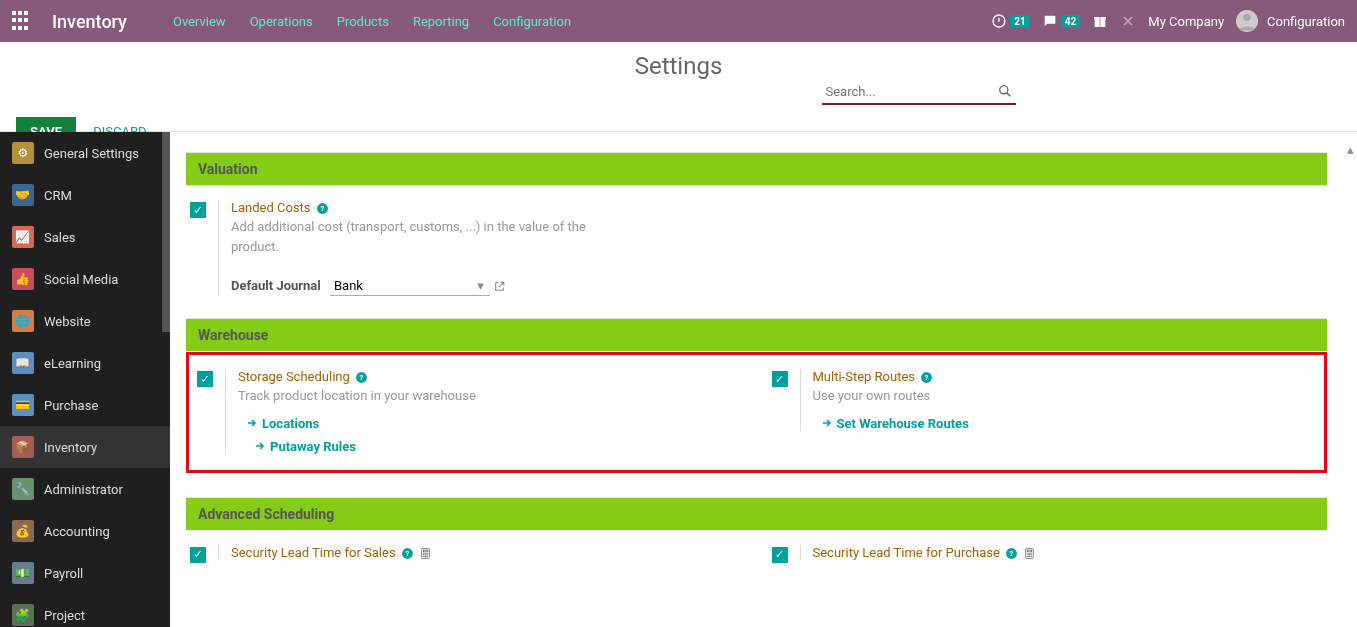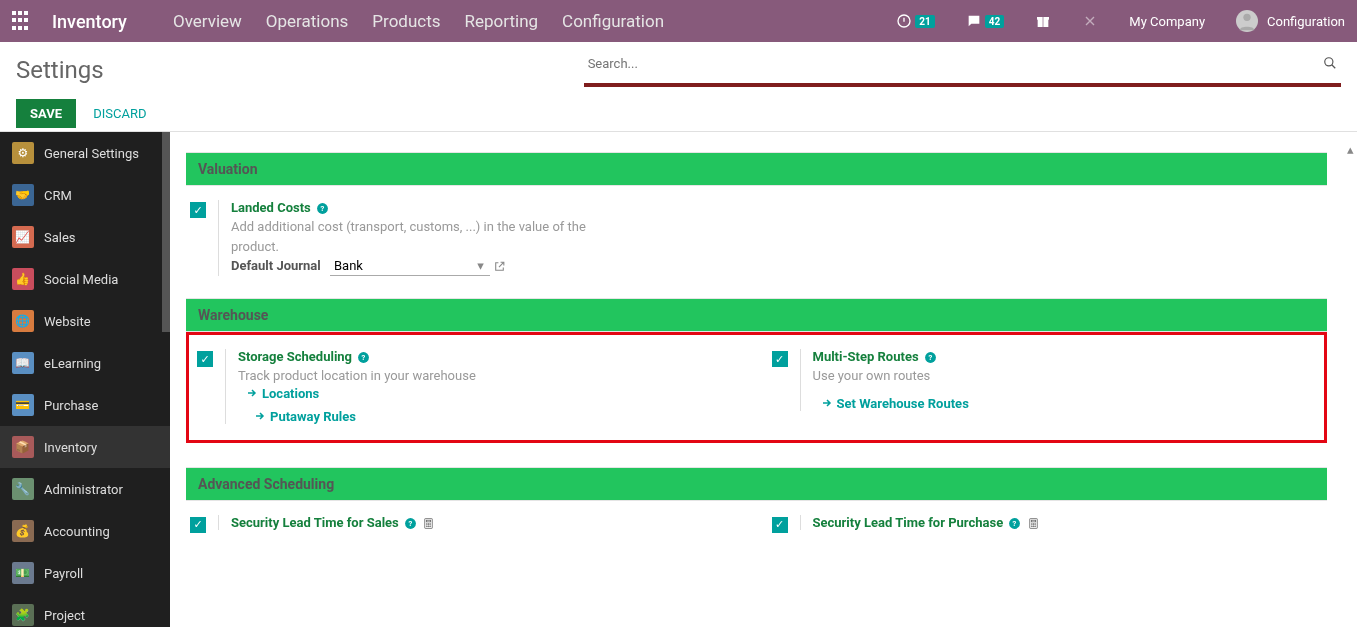--- a/index.html
+++ b/index.html
@@ -2,48 +2,48 @@
 <html><head>
 <meta charset="utf-8">
 <style>
 * { box-sizing: border-box; margin: 0; padding: 0; font-family: -apple-system, BlinkMacSystemFont, "Segoe UI", Roboto, Helvetica, Arial, sans-serif; }
 body { width: 1357px; height: 627px; overflow: hidden; background: #fff; font-size: 13px; color: #4c4c4c; }
 .navbar { height: 42px; background: #875a7b; display: flex; align-items: center; padding: 0 12px; color: #fff; }
 .apps-icon { width: 20px; height: 20px; display: inline-flex; flex-wrap: wrap; gap: 2px; cursor: pointer; }
 .apps-icon span { width: 4px; height: 4px; background: #fff; }
 .brand { font-size: 18px; font-weight: 500; margin-left: 20px; margin-right: 40px; }
 .nav-menu { display: flex; gap: 12px; flex: 1; }
-.nav-menu a { color: #e5e5e5; text-decoration: none; font-size: 17px; padding: 4px 6px; cursor: pointer; }
-.nav-right { display: flex; align-items: center; gap: 31px; }
+.nav-menu a { color: #5eead4; text-decoration: none; font-size: 13px; padding: 4px 6px; cursor: pointer; }
+.nav-right { display: flex; align-items: center; gap: 12px; }
 .nav-icon { display: inline-flex; align-items: center; gap: 3px; cursor: pointer; }
 .badge { background: #00a09d; color: #fff; font-size: 10px; padding: 1px 4px; border-radius: 2px; font-weight: bold; }
 .avatar { width: 22px; height: 22px; border-radius: 50%; background: #ccc; display: inline-block; }
 .topbar { height: 90px; border-bottom: 1px solid #e0e0e0; padding: 10px 16px; display: flex; flex-direction: column;}
-.topbar-row { display: flex; justify-content: space-between; align-items: center;}
+.topbar-row { display: flex; justify-content: space-between; align-items: center; flex-direction: column;}
 .page-title { font-size: 24px; color: #666; font-weight: 400; }
 .search-wrap { flex: 1; position: relative; margin-left: 480px;}
-.search-input { width: 100%; border: none; border-bottom: 4px solid #7f1d1d; padding: 4px 24px 12px 4px; font-size: 13px; outline: none; }
+.search-input { width: 100%; border: none; border-bottom: 2px solid #7f1d1d; padding: 4px 24px 4px 4px; font-size: 13px; outline: none; }
 .search-icon { position: absolute; right: 4px; top: 2px; color: #555; }
 .actions { margin-top: 12px; }
 .btn-save { background: #15803d; color: #fff; border: none; padding: 7px 14px; font-size: 13px; font-weight: bold; cursor: pointer; }
 .btn-discard { background: none; color: #00a09d; border: none; padding: 7px 14px; font-size: 13px; font-weight: normal; cursor: pointer; }
 .body-wrap { display: flex; height: 495px; }
 .sidebar { width: 170px; background: #1f1f1f; color: #ddd; overflow-y: auto; position: relative;}
 .sidebar-item { display: flex; align-items: center; gap: 10px; padding: 10px 12px; font-size: 13px; cursor: pointer; }
 .sb-icon { width: 22px; height: 22px; display: inline-flex; align-items: center; justify-content: center; font-size: 12px; color: #fff; border-radius: 2px; }
 .sidebar-scroll-hint { position:absolute; right:0; top:0; width:8px; height:200px; background:#555;}
 .main { flex: 1; overflow: hidden; position: relative; background: #fff;}
 .main-scroll-hint { position:absolute; right:0; top:10px; width:10px; height:10px; color:#888;}
 .main-content { padding: 20px 30px 0 16px; height:100%; overflow-y:hidden;}
-.section-head { background: #22c55e; padding: 8px 12px; font-weight: bold; font-size: 14px; color: #555; border-top:1px solid #e5e5e5; border-bottom:1px solid #e5e5e5;}
+.section-head { background: #84cc16; padding: 8px 12px; font-weight: bold; font-size: 14px; color: #555; border-top:1px solid #e5e5e5; border-bottom:1px solid #e5e5e5;}
 .setting-block { padding: 14px 4px 22px 4px; display:flex; gap:30px;}
 .setting-col { flex:1; display:flex; align-items:flex-start;}
 .chk-wrap { width:16px; height:16px; background:#00a09d; color:#fff; display:inline-flex; align-items:center; justify-content:center; font-size:11px; margin-top:2px; flex-shrink:0;}
 .setting-content { margin-left: 12px; border-left:1px solid #ddd; padding-left: 12px;}
-.setting-title { font-weight: bold; font-size: 13px; color:#15803d; display:inline;text-align:center;}
+.setting-title { font-weight: normal; font-size: 13px; color:#a16207; display:inline;text-align:center;}
 .help-icon { color:#00a09d; font-size:13px; cursor:pointer; margin-left:2px;}
 .setting-desc { color:#999; font-size:13px; margin-top:2px; line-height:1.5;}
 .sub-label { color:#555; font-weight:bold; font-size:13px;}
 .journal-select { border:none; border-bottom:1px solid #aaa; padding:2px 24px 2px 4px; width:160px; font-size:13px;}
 .ext-icon { color:#888; margin-left:6px; cursor:pointer;}
 .sub-link { display:flex; align-items:center; gap:4px; color:#00a09d; font-weight:bold; font-size:13px; cursor:pointer; margin-top:8px;}
 .highlight-box { border:3px solid #e30613; padding:8px 4px 12px 4px;}
 .calc-icon { color:#555; margin-left:2px;}
 svg { display:inline-block; vertical-align:middle;}
 </style>
@@ -191,21 +191,21 @@
           <div class="chk-wrap">✓</div>
           <div class="setting-content">
             <span class="setting-title">Landed Costs</span>
             <span class="help-icon">
               <svg width="13" height="13" viewBox="0 0 24 24" fill="#00a09d">
                   <circle cx="12" cy="12" r="10"></circle>
                   <text x="12" y="17" text-anchor="middle" fill="#fff" font-size="14" font-weight="bold">?</text>
                 </svg>
             </span>
             <div class="setting-desc" style="max-width:360px">Add additional cost (transport, customs, ...) in the value of the product.</div>
-            <div style="">
+            <div style="margin-top:20px">
               <span class="sub-label">Default Journal</span>
               <input class="journal-select" style="margin-left: 6px;" value="Bank">
               <span style="color:#888;margin-left:-16px;pointer-events:none">▾</span>
               <span class="ext-icon">
                 <svg width="13" height="13" viewBox="0 0 24 24" fill="none" stroke="#888" stroke-width="2">
                     <path d="M14 4h6v6M20 4l-9 9M19 14v5H5V5h5"></path>
                   </svg>
               </span>
             </div>
           </div>
@@ -217,21 +217,21 @@
         <div class="setting-block" style="padding:6px 4px 4px 4px">
           <div class="setting-col">
             <div class="chk-wrap">✓</div>
             <div class="setting-content">
               <span class="setting-title">Storage Scheduling</span>
               <span class="help-icon"><svg width="13" height="13" viewBox="0 0 24 24" fill="#00a09d">
                     <circle cx="12" cy="12" r="10"></circle>
                     <text x="12" y="17" text-anchor="middle" fill="#fff" font-size="14" font-weight="bold">?</text>
                   </svg></span>
               <div class="setting-desc">Track product location in your warehouse</div>
-              <div class="sub-link" style="margin-top:0;margin-left:8px">
+              <div class="sub-link" style="margin-top:10px;margin-left:8px">
                   <svg width="12" height="12" viewBox="0 0 24 24" fill="#00a09d">
                     <path d="M4 12h14M12 6l6 6-6 6" stroke="#00a09d" stroke-width="3" fill="none"></path>
                   </svg>
                   <span>Locations</span>
                 </div>
               <div class="sub-link" style="margin-left:16px">
                   <svg width="12" height="12" viewBox="0 0 24 24" fill="#00a09d">
                     <path d="M4 12h14M12 6l6 6-6 6" stroke="#00a09d" stroke-width="3" fill="none"></path>
                   </svg>
                   <span>Putaway Rules</span>

